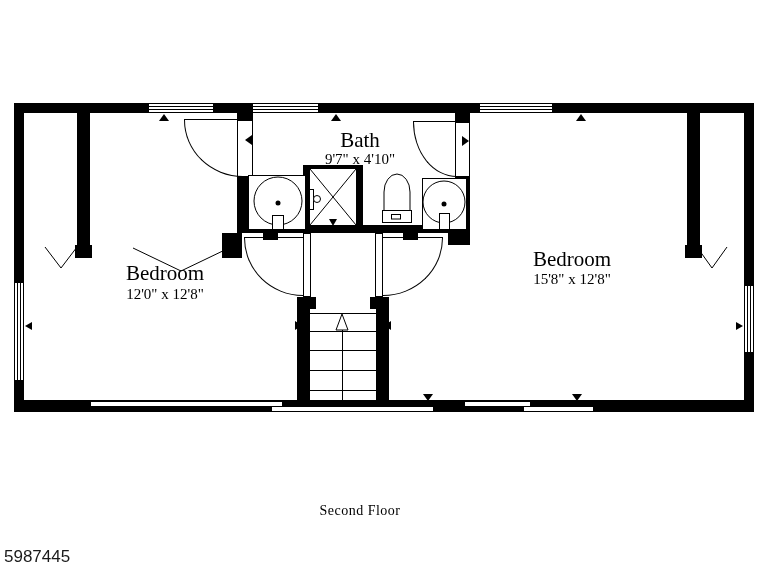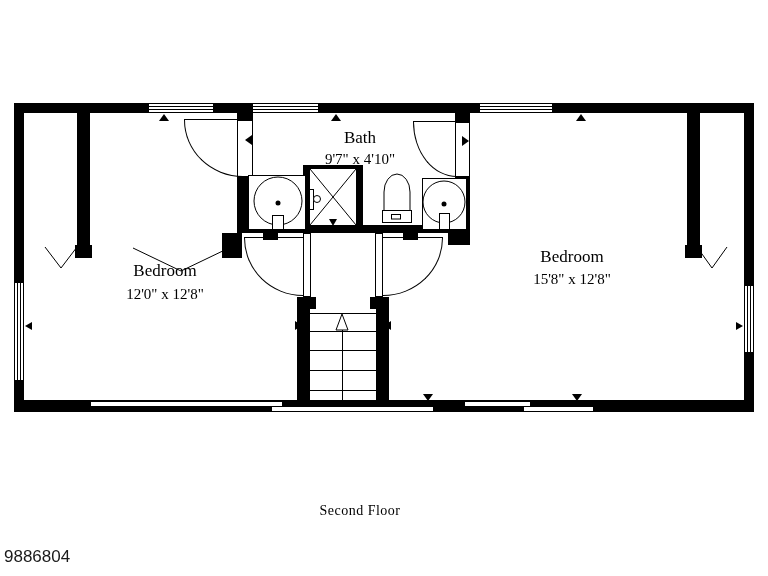--- a/index.html
+++ b/index.html
@@ -15,21 +15,21 @@
   .slider{position:absolute;background:#fff;border:1px solid #000;box-sizing:border-box;}
   
   .leafbox{position:absolute;background:#fff;border:1px solid #000;box-sizing:border-box;}
   .hline{position:absolute;height:1px;background:#000;}
   .vline{position:absolute;width:1px;background:#000;}
   .arc{position:absolute;box-sizing:border-box;border:0 solid #000;background:transparent;}
   .arc-bl{border-left-width:1px;border-bottom-width:1px;border-bottom-left-radius:100% 100%;}
   .arc-br{border-right-width:1px;border-bottom-width:1px;border-bottom-right-radius:100% 100%;}
   
   .label{position:absolute;text-align:center;line-height:1.1;}
-  .room-name{font-size:17px;}
+  .room-name{font-size:21px;}
   .room-dims{font-size:15px;}
   .plan-title{font-size:14px;letter-spacing:0.5px;}
   .listing-id{position:absolute;font-family:"Liberation Sans", sans-serif;font-size:17px;color:#1a1a1a;text-align:left;}
   svg{position:absolute;left:0;top:0;}
 </style>
 </head>
 <body>
 
 <div class="plan">
 
@@ -154,15 +154,15 @@
   <div class="label room-name" style="left:310px;top:129px;width:100px;">Bath</div>
   <div class="label room-dims" style="left:290px;top:151px;width:140px;">9'7" x 4'10"</div>
 
   <div class="label room-name" style="left:103px;top:262px;width:124px;">Bedroom</div>
   <div class="label room-dims" style="left:93px;top:286px;width:144px;">12'0" x 12'8"</div>
 
   <div class="label room-name" style="left:510px;top:248px;width:124px;">Bedroom</div>
   <div class="label room-dims" style="left:500px;top:271px;width:144px;">15'8" x 12'8"</div>
 
   <div class="label plan-title" style="left:258px;top:503px;width:204px;">Second Floor</div>
-  <div class="listing-id" style="left:4px;top:547px;width:140px;">9886804</div>
+  <div class="listing-id" style="left:4px;top:547px;width:140px;">5987445</div>
 
 </div>
 
 </body></html>

